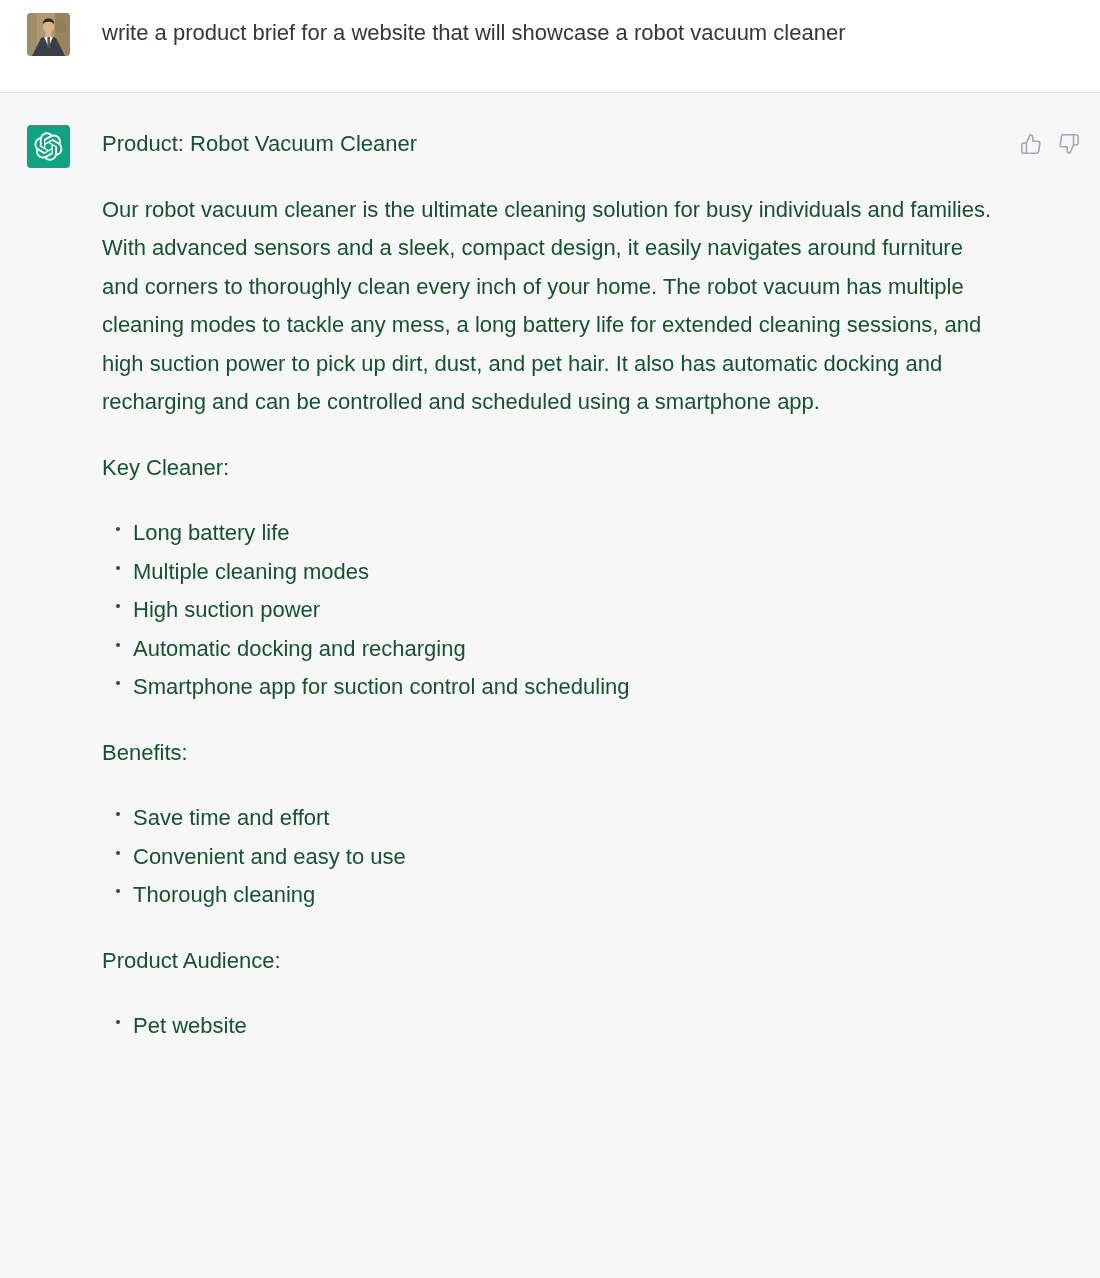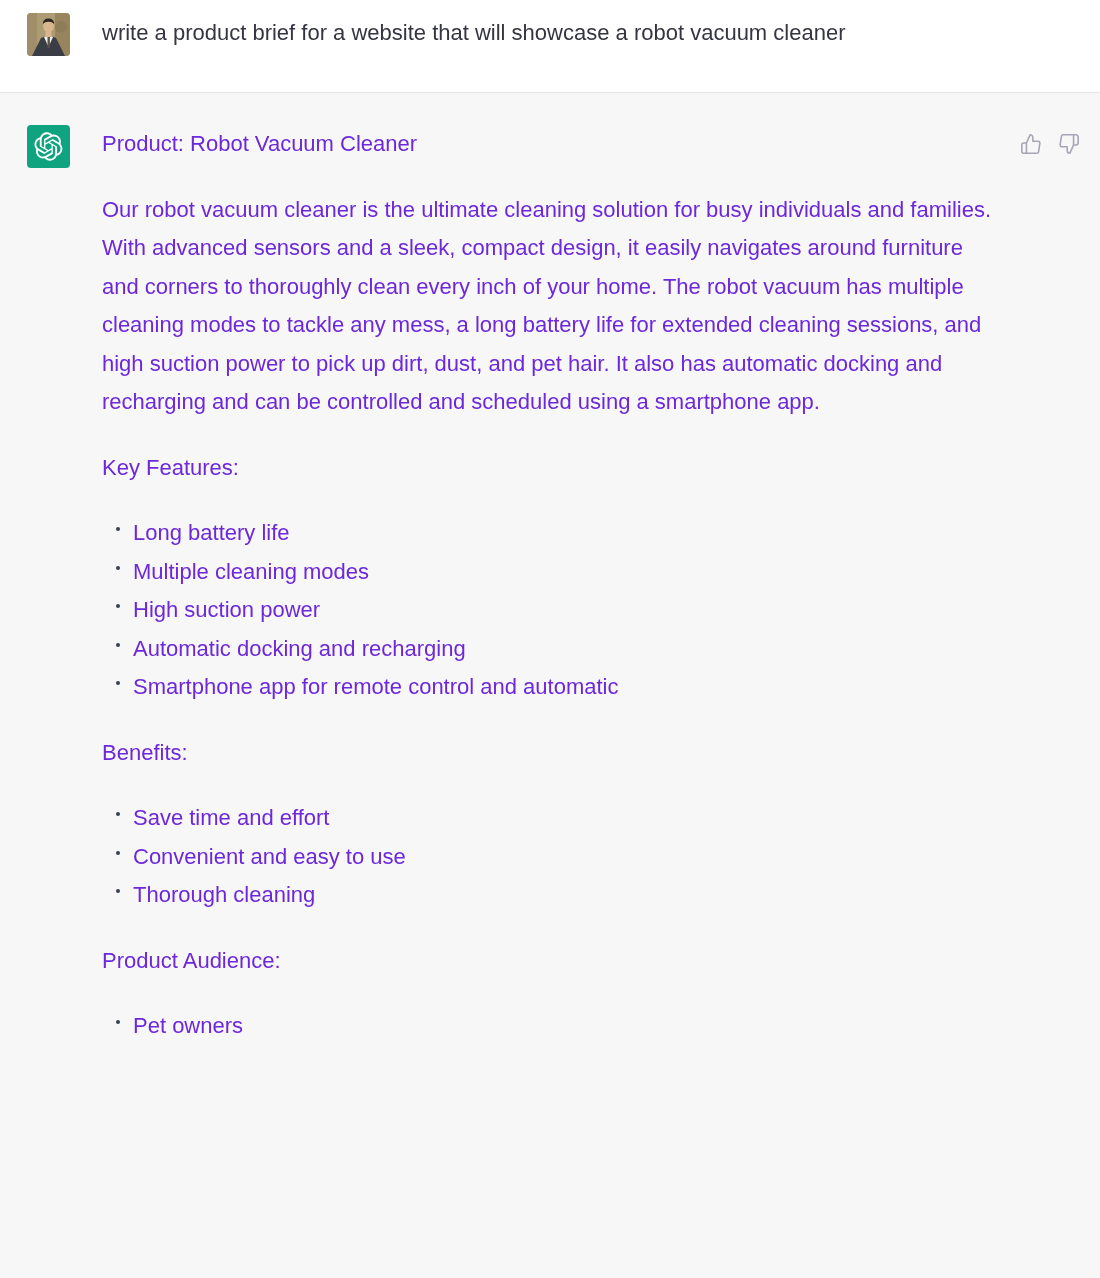--- a/index.html
+++ b/index.html
@@ -39,21 +39,21 @@
     display: flex;
     align-items: center;
     justify-content: center;
   }
   .bot-avatar svg { width: 29px; height: 29px; }
   .content {
     margin-left: 32px;
     max-width: 900px;
     font-size: 22px;
     line-height: 38.5px;
-    color: #6d28d9;
+    color: #14532d;
   }
   .user-row .content {
     margin-top: 1px;
     color: #343541;
   }
   .md-p { margin: 0 0 27px 0; }
   .md-ul {
     list-style: none;
     margin: 0 0 27px 0;
     padding: 0;
@@ -115,37 +115,37 @@
 <div class="row assistant-row">
   <div class="avatar bot-avatar">
     <svg viewBox="0 0 41 41" fill="#ffffff">
       <path d="M37.5324 16.8707C37.9808 15.5241 38.1363 14.0974 37.9886 12.6859C37.8409 11.2744 37.3934 9.91076 36.676 8.68622C35.6126 6.83404 33.9882 5.3676 32.0373 4.4985C30.0864 3.62941 27.9098 3.40259 25.8215 3.85078C24.8796 2.7893 23.7219 1.94125 22.4257 1.36341C21.1295 0.785575 19.7249 0.491269 18.3058 0.500197C16.1708 0.495044 14.0893 1.16803 12.3614 2.42214C10.6335 3.67624 9.34853 5.44666 8.6917 7.47815C7.30085 7.76286 5.98686 8.3414 4.8377 9.17505C3.68854 10.0087 2.73073 11.0782 2.02839 12.312C0.956464 14.1591 0.498905 16.2988 0.721698 18.4228C0.944492 20.5467 1.83612 22.5449 3.268 24.1293C2.81966 25.4759 2.66413 26.9026 2.81182 28.3141C2.95951 29.7256 3.40701 31.0892 4.12437 32.3138C5.18791 34.1659 6.8123 35.6322 8.76321 36.5013C10.7141 37.3704 12.8907 37.5973 14.9789 37.1492C15.9208 38.2107 17.0786 39.0587 18.3747 39.6366C19.6709 40.2144 21.0755 40.5087 22.4946 40.4998C24.6307 40.5054 26.7133 39.8321 28.4418 38.5772C30.1704 37.3223 31.4556 35.5506 32.1119 33.5179C33.5027 33.2332 34.8167 32.6547 35.9659 31.821C37.115 30.9874 38.0728 29.9178 38.7752 28.684C39.8458 26.8371 40.3023 24.6979 40.0789 22.5748C39.8556 20.4517 38.9639 18.4544 37.5324 16.8707ZM22.4978 37.8849C20.7443 37.8874 19.0459 37.2733 17.6994 36.1501C17.7601 36.117 17.8666 36.0586 17.936 36.0161L25.9004 31.4156C26.1003 31.3019 26.2663 31.137 26.3813 30.9378C26.4964 30.7386 26.5563 30.5124 26.5549 30.2825V19.0542L29.9213 20.998C29.9389 21.0068 29.9541 21.0198 29.9656 21.0359C29.977 21.052 29.9842 21.0707 29.9867 21.0902V30.3889C29.9842 32.375 29.1946 34.2791 27.7909 35.6841C26.3872 37.0892 24.4838 37.8806 22.4978 37.8849ZM6.39227 31.0064C5.51397 29.4888 5.19742 27.7107 5.49804 25.9832C5.55718 26.0187 5.66048 26.0818 5.73461 26.1244L13.699 30.7248C13.8975 30.8408 14.1233 30.902 14.3532 30.902C14.583 30.902 14.8088 30.8408 15.0073 30.7248L24.731 25.1103V28.9979C24.7321 29.0177 24.7283 29.0376 24.7199 29.0556C24.7115 29.0736 24.6988 29.0893 24.6829 29.1012L16.6317 33.7497C14.9096 34.7416 12.8643 35.0097 10.9447 34.4954C9.02506 33.9811 7.38785 32.7263 6.39227 31.0064ZM4.29707 13.6194C5.17156 12.0998 6.55279 10.9364 8.19885 10.3327C8.19885 10.4013 8.19491 10.5228 8.19491 10.6071V19.808C8.19351 20.0378 8.25334 20.2638 8.36823 20.4629C8.48312 20.6619 8.64893 20.8267 8.84863 20.9404L18.5723 26.5542L15.206 28.4979C15.1894 28.5089 15.1703 28.5155 15.1505 28.5173C15.1307 28.5191 15.1107 28.516 15.0924 28.5082L7.04046 23.8557C5.32135 22.8601 4.06716 21.2235 3.55289 19.3046C3.03862 17.3858 3.30624 15.3413 4.29707 13.6194ZM31.955 20.0556L22.2312 14.4411L25.5976 12.4981C25.6142 12.4872 25.6333 12.4805 25.6531 12.4787C25.6729 12.4769 25.6928 12.4801 25.7111 12.4879L33.7631 17.1364C34.9967 17.849 36.0017 18.8982 36.6606 20.1613C37.3194 21.4244 37.6047 22.849 37.4832 24.2684C37.3617 25.6878 36.8382 27.0432 35.9743 28.1759C35.1103 29.3086 33.9415 30.1717 32.6047 30.6641C32.6047 30.5947 32.6047 30.4733 32.6047 30.3889V21.188C32.6066 20.9586 32.5474 20.7328 32.4332 20.5338C32.319 20.3348 32.154 20.1698 31.955 20.0556ZM35.3055 15.0128C35.2464 14.9765 35.1431 14.9142 35.069 14.8717L27.1045 10.2712C26.906 10.1554 26.6803 10.0943 26.4504 10.0943C26.2206 10.0943 25.9948 10.1554 25.7963 10.2712L16.0726 15.8858V11.9982C16.0715 11.9783 16.0753 11.9585 16.0837 11.9405C16.0921 11.9225 16.1048 11.9068 16.1207 11.8949L24.1719 7.25025C25.4053 6.53903 26.8158 6.19376 28.2383 6.25482C29.6608 6.31589 31.0364 6.78077 32.2044 7.59508C33.3723 8.40939 34.2842 9.53945 34.8334 10.8531C35.3826 12.1667 35.5464 13.6095 35.3055 15.0128ZM14.2424 21.9419L10.8752 19.9981C10.8576 19.9893 10.8423 19.9763 10.8309 19.9602C10.8195 19.9441 10.8122 19.9254 10.8098 19.9058V10.6071C10.8107 9.18295 11.2173 7.78848 11.9819 6.58696C12.7466 5.38544 13.8377 4.42659 15.1275 3.82264C16.4173 3.21869 17.8524 2.99464 19.2649 3.1767C20.6775 3.35876 22.0089 3.93941 23.1034 4.85067C23.0427 4.88379 22.937 4.94215 22.8668 4.98473L14.9024 9.58517C14.7025 9.69878 14.5366 9.86356 14.4215 10.0626C14.3065 10.2616 14.2466 10.4877 14.2479 10.7175L14.2424 21.9419ZM16.071 17.9991L20.4018 15.4978L24.7325 17.9975V22.9985L20.4018 25.4983L16.071 22.9985V17.9991Z"></path>
     </svg>
   </div>
   <div class="content">
     <p class="md-p">Product: Robot Vacuum Cleaner</p>
     <div id="sections">
         <p class="md-p">Our robot vacuum cleaner is the ultimate cleaning solution for busy individuals and families. With advanced sensors and a sleek, compact design, it easily navigates around furniture and corners to thoroughly clean every inch of your home. The robot vacuum has multiple cleaning modes to tackle any mess, a long battery life for extended cleaning sessions, and high suction power to pick up dirt, dust, and pet hair. It also has automatic docking and recharging and can be controlled and scheduled using a smartphone app.</p>
-        <p class="md-p">Key Features:</p>
+        <p class="md-p">Key Cleaner:</p>
         <ul class="md-ul">
           <li>Long battery life</li>
           <li>Multiple cleaning modes</li>
           <li>High suction power</li>
           <li>Automatic docking and recharging</li>
-          <li>Smartphone app for remote control and automatic</li>
+          <li>Smartphone app for suction control and scheduling</li>
         </ul>
         <p class="md-p">Benefits:</p>
         <ul class="md-ul">
           <li>Save time and effort</li>
           <li>Convenient and easy to use</li>
           <li>Thorough cleaning</li>
         </ul>
         <p class="md-p">Product Audience:</p>
         <ul class="md-ul">
-          <li>Pet owners</li>
+          <li>Pet website</li>
         </ul>
       </div>
   </div>
   <div class="actions">
     <button class="icon-btn" aria-label="thumbs up">
       <svg viewBox="0 0 24 24" fill="none" stroke="currentColor" stroke-width="1.7" stroke-linecap="round" stroke-linejoin="round">
         <path d="M14 9V5a3 3 0 0 0-3-3l-4 9v11h11.28a2 2 0 0 0 2-1.7l1.38-9a2 2 0 0 0-2-2.3zM7 22H4a2 2 0 0 1-2-2v-7a2 2 0 0 1 2-2h3"></path>
       </svg>
     </button>
     <button class="icon-btn" aria-label="thumbs down">

